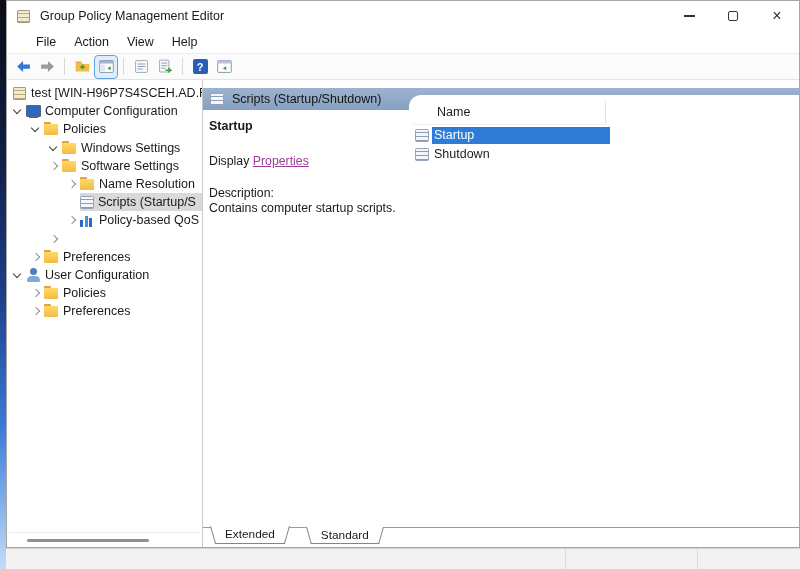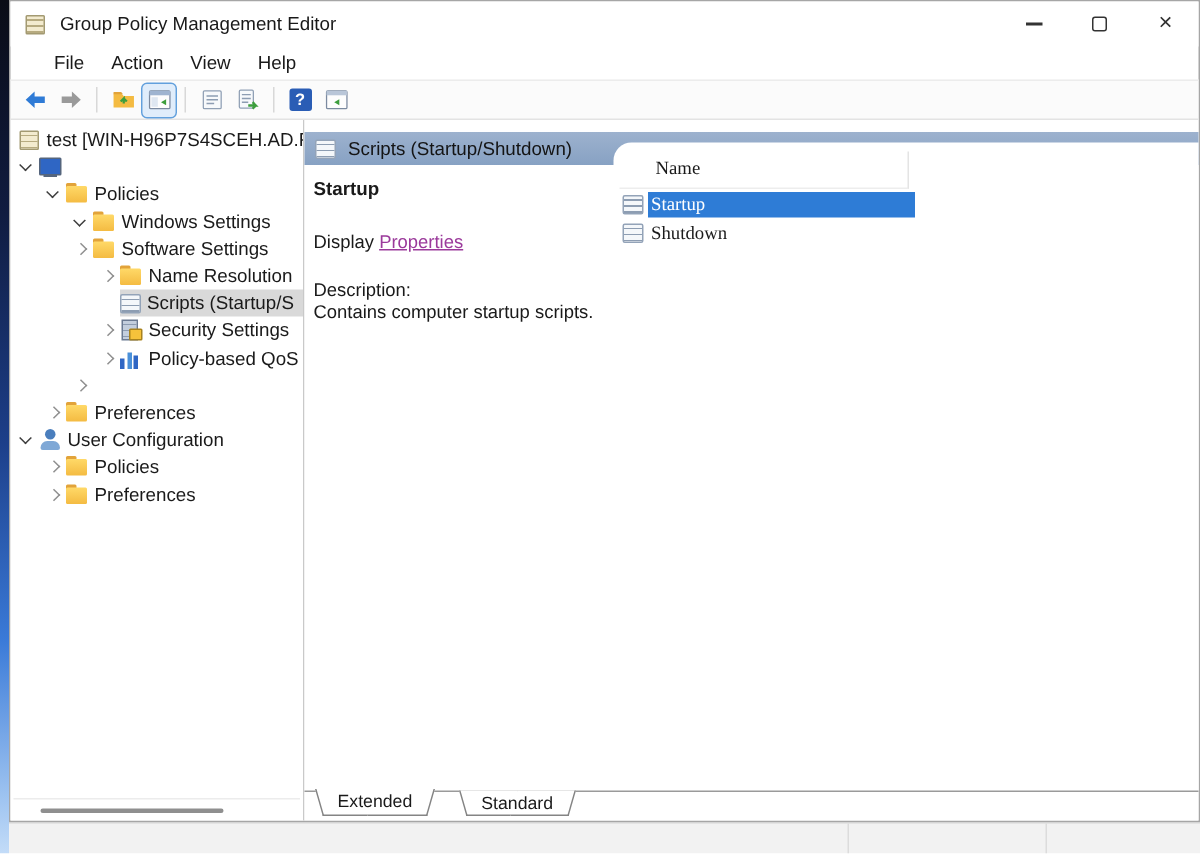--- a/index.html
+++ b/index.html
@@ -109,21 +109,21 @@
 
   .info{ position:absolute; top:30px; left:0; width:206px; bottom:20px; padding:9px 8px 0 6px;
     font-size:12.3px; color:#1a1a1a; }
   .info-heading{ font-weight:bold; font-size:12.5px; }
   .info-display{ margin-top:21px; }
   .link{ color:var(--link); text-decoration:underline; cursor:pointer; }
   .info-desc-label{ margin-top:18px; }
   .info-desc{ margin-top:1px; }
 
   .listpanel{ position:absolute; top:15px; left:206px; right:0; bottom:20px;
-    background:#fff; border-top-left-radius:12px; padding:6px 0 0 4px;font-family:Liberation Serif, serif; }
+    background:#fff; border-top-left-radius:12px; padding:6px 0 0 4px; }
   .cols{ display:flex; }
   .col-name{ width:193px; font-size:12.5px; color:#1a1a1a; padding:4px 0 5px 24px;
     border-right:1px solid #e4e4e4; border-bottom:1px solid #ededed; }
   .litem{ display:flex; align-items:center; height:18px; margin-top:1px; width:197px; }
   .litem .ic{ margin:0 3px 0 2px; }
   .llabel{ flex:1 1 auto; font-size:12.5px; color:#1a1a1a; padding:1px 2px; height:17px; line-height:15px; }
   .litem.selected .llabel{ background:var(--selection); color:#fff; }
 
   
   .tabstrip{ position:absolute; left:0; right:0; bottom:0; height:20px; }
@@ -236,20 +236,21 @@
 
         <div class="trow root" style="--lvl:0">
           <span class="ic ic-scroll"></span>
           <span class="tlabel">test [WIN-H96P7S4SCEH.AD.RN</span>
         </div>
 
         <div class="trow" style="--lvl:1">
           <span class="chev chev-d"></span>
           <span class="tsel">
               <span class="ic ic-computer"></span>
+          <span class="tlabel">Computer Configuration</span>
             </span>
         </div>
 
         <div class="trow" style="--lvl:2">
           <span class="chev chev-d"></span>
           <span class="tsel">
               <span class="ic ic-folder"></span>
           <span class="tlabel">Policies</span>
             </span>
         </div>
@@ -279,27 +280,20 @@
         </div>
 
         <div class="trow selected" style="--lvl:4">
           <span class="chev"></span>
           <span class="tsel">
               <span class="ic ic-script"></span>
           <span class="tlabel">Scripts (Startup/S</span>
             </span>
         </div>
 
-        <div class="trow" style="--lvl:4">
-          <span class="chev chev-r"></span>
-          <span class="tsel">
-              <span class="ic ic-security"></span>
-          <span class="tlabel">Security Settings</span>
-            </span>
-        </div>
 
         <div class="trow" style="--lvl:4">
           <span class="chev chev-r"></span>
           <span class="tsel">
               <span class="ic ic-chart">
                 <i></i>
                 <i></i>
                 <i></i>
               </span>
           <span class="tlabel">Policy-based QoS</span>

